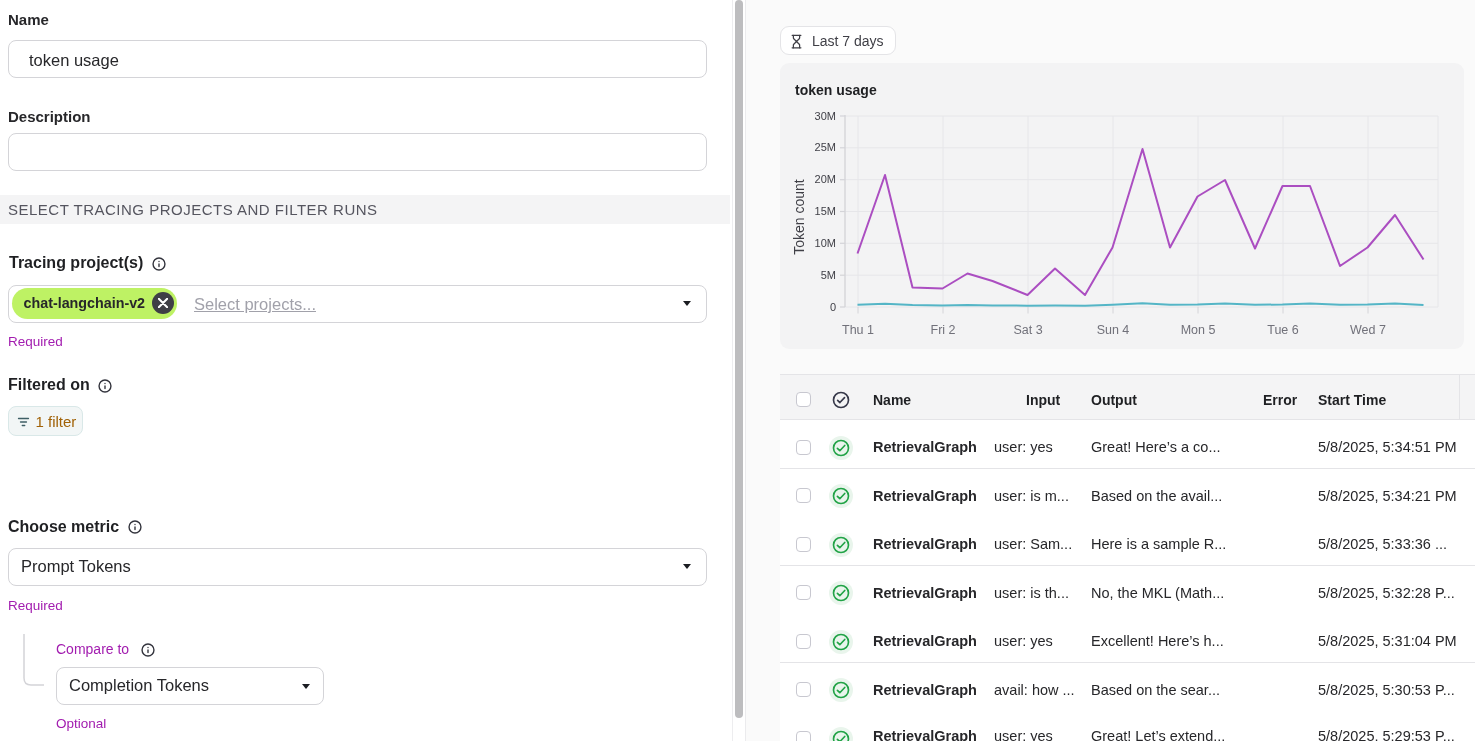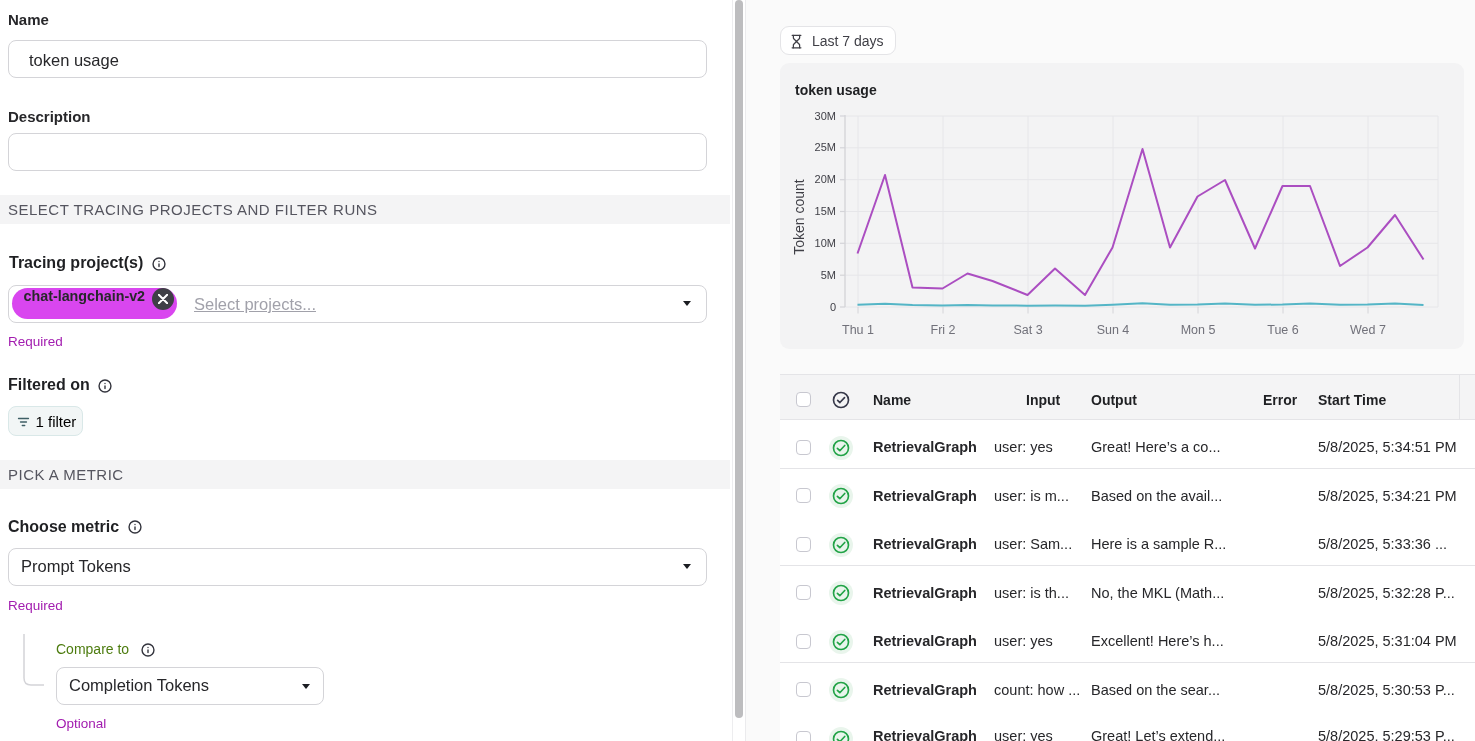--- a/index.html
+++ b/index.html
@@ -40,21 +40,21 @@
   <div class="input" style="top:133px;"></div>
   <div class="strip" style="top:195px;">SELECT TRACING PROJECTS AND FILTER RUNS</div>
 
   <div class="lbl2" style="left:9px; top:254px;">Tracing project(s)</div>
   <div id="info1" class="abs" style="line-height:0; left:152px; top:257px;"><svg width="14" height="14" viewBox="0 0 24 24" fill="none" stroke="#33343d" stroke-width="2.4" stroke-linecap="round" stroke-linejoin="round">
         <circle cx="12" cy="12" r="10.2"></circle>
         <path d="M12 16.2v-4.4"></path>
         <path d="M12 7.8h.01"></path>
       </svg></div>
   <div class="input" style="top:285px;"></div>
-  <div class="abs" style="left:11.5px; top:287.5px; height:31px; background:#d946ef; border-radius:16px; display:flex; align-items:flex-start; padding:0 3px 0 12px;">
+  <div class="abs" style="left:11.5px; top:287.5px; height:31px; background:#bef264; border-radius:16px; display:flex; align-items:center; padding:0 3px 0 12px;">
     <span style="font-size:14.3px; font-weight:700; color:#27272a;">chat-langchain-v2</span>
     <span id="xcirc" style="display:inline-block; width:22px; height:22px; border-radius:50%; background:#3f3f46; margin-left:7px; position:relative;">
         <svg style="position:absolute;left:6px;top:6px;" width="10" height="10" viewBox="0 0 10 10" fill="none" stroke="#fff" stroke-width="2" stroke-linecap="round">
           <path d="M0.8 0.8L9.2 9.2M9.2 0.8L0.8 9.2"></path>
         </svg>
       </span>
   </div>
   <div class="abs" style="left:194px; top:295px; font-size:16.5px; color:#a1a1aa;text-decoration:underline;">Select projects...</div>
   <div class="caret" style="left:682.7px; top:301.3px;"></div>
   <div class="helper" style="left:8px; top:334px;">Required</div>
@@ -62,39 +62,38 @@
   <div class="lbl2" style="left:8px; top:376px;">Filtered on</div>
   <div id="info2" class="abs" style="line-height:0; left:98px; top:379px;"><svg width="14" height="14" viewBox="0 0 24 24" fill="none" stroke="#33343d" stroke-width="2.4" stroke-linecap="round" stroke-linejoin="round">
         <circle cx="12" cy="12" r="10.2"></circle>
         <path d="M12 16.2v-4.4"></path>
         <path d="M12 7.8h.01"></path>
       </svg></div>
   <div class="abs" id="filterbtn" style="left:8px; top:406px; width:75px; height:30px; background:#f2f6f6; border:1px solid #d9e8e8; border-radius:8px;">
       <svg style="position:absolute;left:8px;top:9px;" width="13" height="12" viewBox="0 0 24 24" fill="none" stroke="#3f5f66" stroke-width="2.6" stroke-linecap="round">
         <path d="M2 5h20M6 12h12M9.5 19h5"></path>
       </svg>
-      <span style="position:absolute;left:26.5px;top:6px;font-size:15px;color:#000000;">1 filter</span>
+      <span style="position:absolute;left:26.5px;top:6px;font-size:15px;color:#a16207;">1 filter</span>
     </div>
 
-  <div class="strip" style="top:460px;">PICK A METRIC</div>
   <div class="lbl2" style="left:8px; top:518px;">Choose metric</div>
   <div id="info3" class="abs" style="line-height:0; left:128px; top:520px;"><svg width="14" height="14" viewBox="0 0 24 24" fill="none" stroke="#33343d" stroke-width="2.4" stroke-linecap="round" stroke-linejoin="round">
         <circle cx="12" cy="12" r="10.2"></circle>
         <path d="M12 16.2v-4.4"></path>
         <path d="M12 7.8h.01"></path>
       </svg></div>
   <div class="input" style="top:548px;"></div>
   <div class="seltext" style="left:21px; top:557px;">Prompt Tokens</div>
   <div class="caret" style="left:682.7px; top:564.3px;"></div>
   <div class="helper" style="left:8px; top:598px;">Required</div>
 
   <svg class="abs" style="left:18px; top:634px;" width="40" height="60" viewBox="0 0 40 60">
     <path d="M6 0 V44 Q6 51 13 51 H26" fill="none" stroke="#d4d4d8" stroke-width="1.5"></path>
   </svg>
-  <div class="abs" style="left:56px; top:640.5px; font-size:14px; font-weight:400; color:#4d7c0f;">Compare to</div>
+  <div class="abs" style="left:56px; top:640.5px; font-size:14px; font-weight:400; color:#a21caf;">Compare to</div>
   <div id="info4" class="abs" style="line-height:0; left:141px; top:643px;"><svg width="14" height="14" viewBox="0 0 24 24" fill="none" stroke="#33343d" stroke-width="2.4" stroke-linecap="round" stroke-linejoin="round">
         <circle cx="12" cy="12" r="10.2"></circle>
         <path d="M12 16.2v-4.4"></path>
         <path d="M12 7.8h.01"></path>
       </svg></div>
   <div class="abs" style="left:56px; top:667px; width:268px; height:38px; background:#fff; border:1px solid #d4d4d8; border-radius:8px;"></div>
   <div class="seltext" style="left:69px; top:676px;">Completion Tokens</div>
   <div class="caret" style="left:301.5px; top:683.6px;"></div>
   <div class="helper" style="left:56px; top:716px;">Optional</div>
 
@@ -231,21 +230,21 @@
     <div class="cell" style="left:1091px; top:633.00px;">Excellent! Here’s h...</div>
     <div class="cell" style="left:1318px; top:633.00px;">5/8/2025, 5:31:04 PM</div>
     <div class="row" style="top:662.50px;"></div>
     <div class="cb" style="left:796px; top:682.00px;"></div>
     <div class="abs" style="left:829px; top:678.00px; width:24px; height:24px; border-radius:50%; background:#e9f5ec;"></div>
     <svg class="abs" style="left:832px; top:681.00px;" width="18" height="18" viewBox="0 0 24 24" fill="none" stroke="#21a346" stroke-width="2.2" stroke-linecap="round" stroke-linejoin="round">
       <circle cx="12" cy="12" r="10"></circle>
       <path d="M7.2 12.4l3.2 3.2 6.6-7"></path>
     </svg>
     <div class="cell" style="left:873px; top:681.50px; font-weight:700;">RetrievalGraph</div>
-    <div class="cell" style="left:994px; top:681.50px;">count: how ...</div>
+    <div class="cell" style="left:994px; top:681.50px;">avail: how ...</div>
     <div class="cell" style="left:1091px; top:681.50px;">Based on the sear...</div>
     <div class="cell" style="left:1318px; top:681.50px;">5/8/2025, 5:30:53 P...</div>
     <div class="row" style="top:711.00px;"></div>
     <div class="cb" style="left:796px; top:730.50px;"></div>
     <div class="abs" style="left:829px; top:726.50px; width:24px; height:24px; border-radius:50%; background:#e9f5ec;"></div>
     <svg class="abs" style="left:832px; top:729.50px;" width="18" height="18" viewBox="0 0 24 24" fill="none" stroke="#21a346" stroke-width="2.2" stroke-linecap="round" stroke-linejoin="round">
       <circle cx="12" cy="12" r="10"></circle>
       <path d="M7.2 12.4l3.2 3.2 6.6-7"></path>
     </svg>
     <div class="cell" style="left:873px; top:727.50px; font-weight:700;">RetrievalGraph</div>

